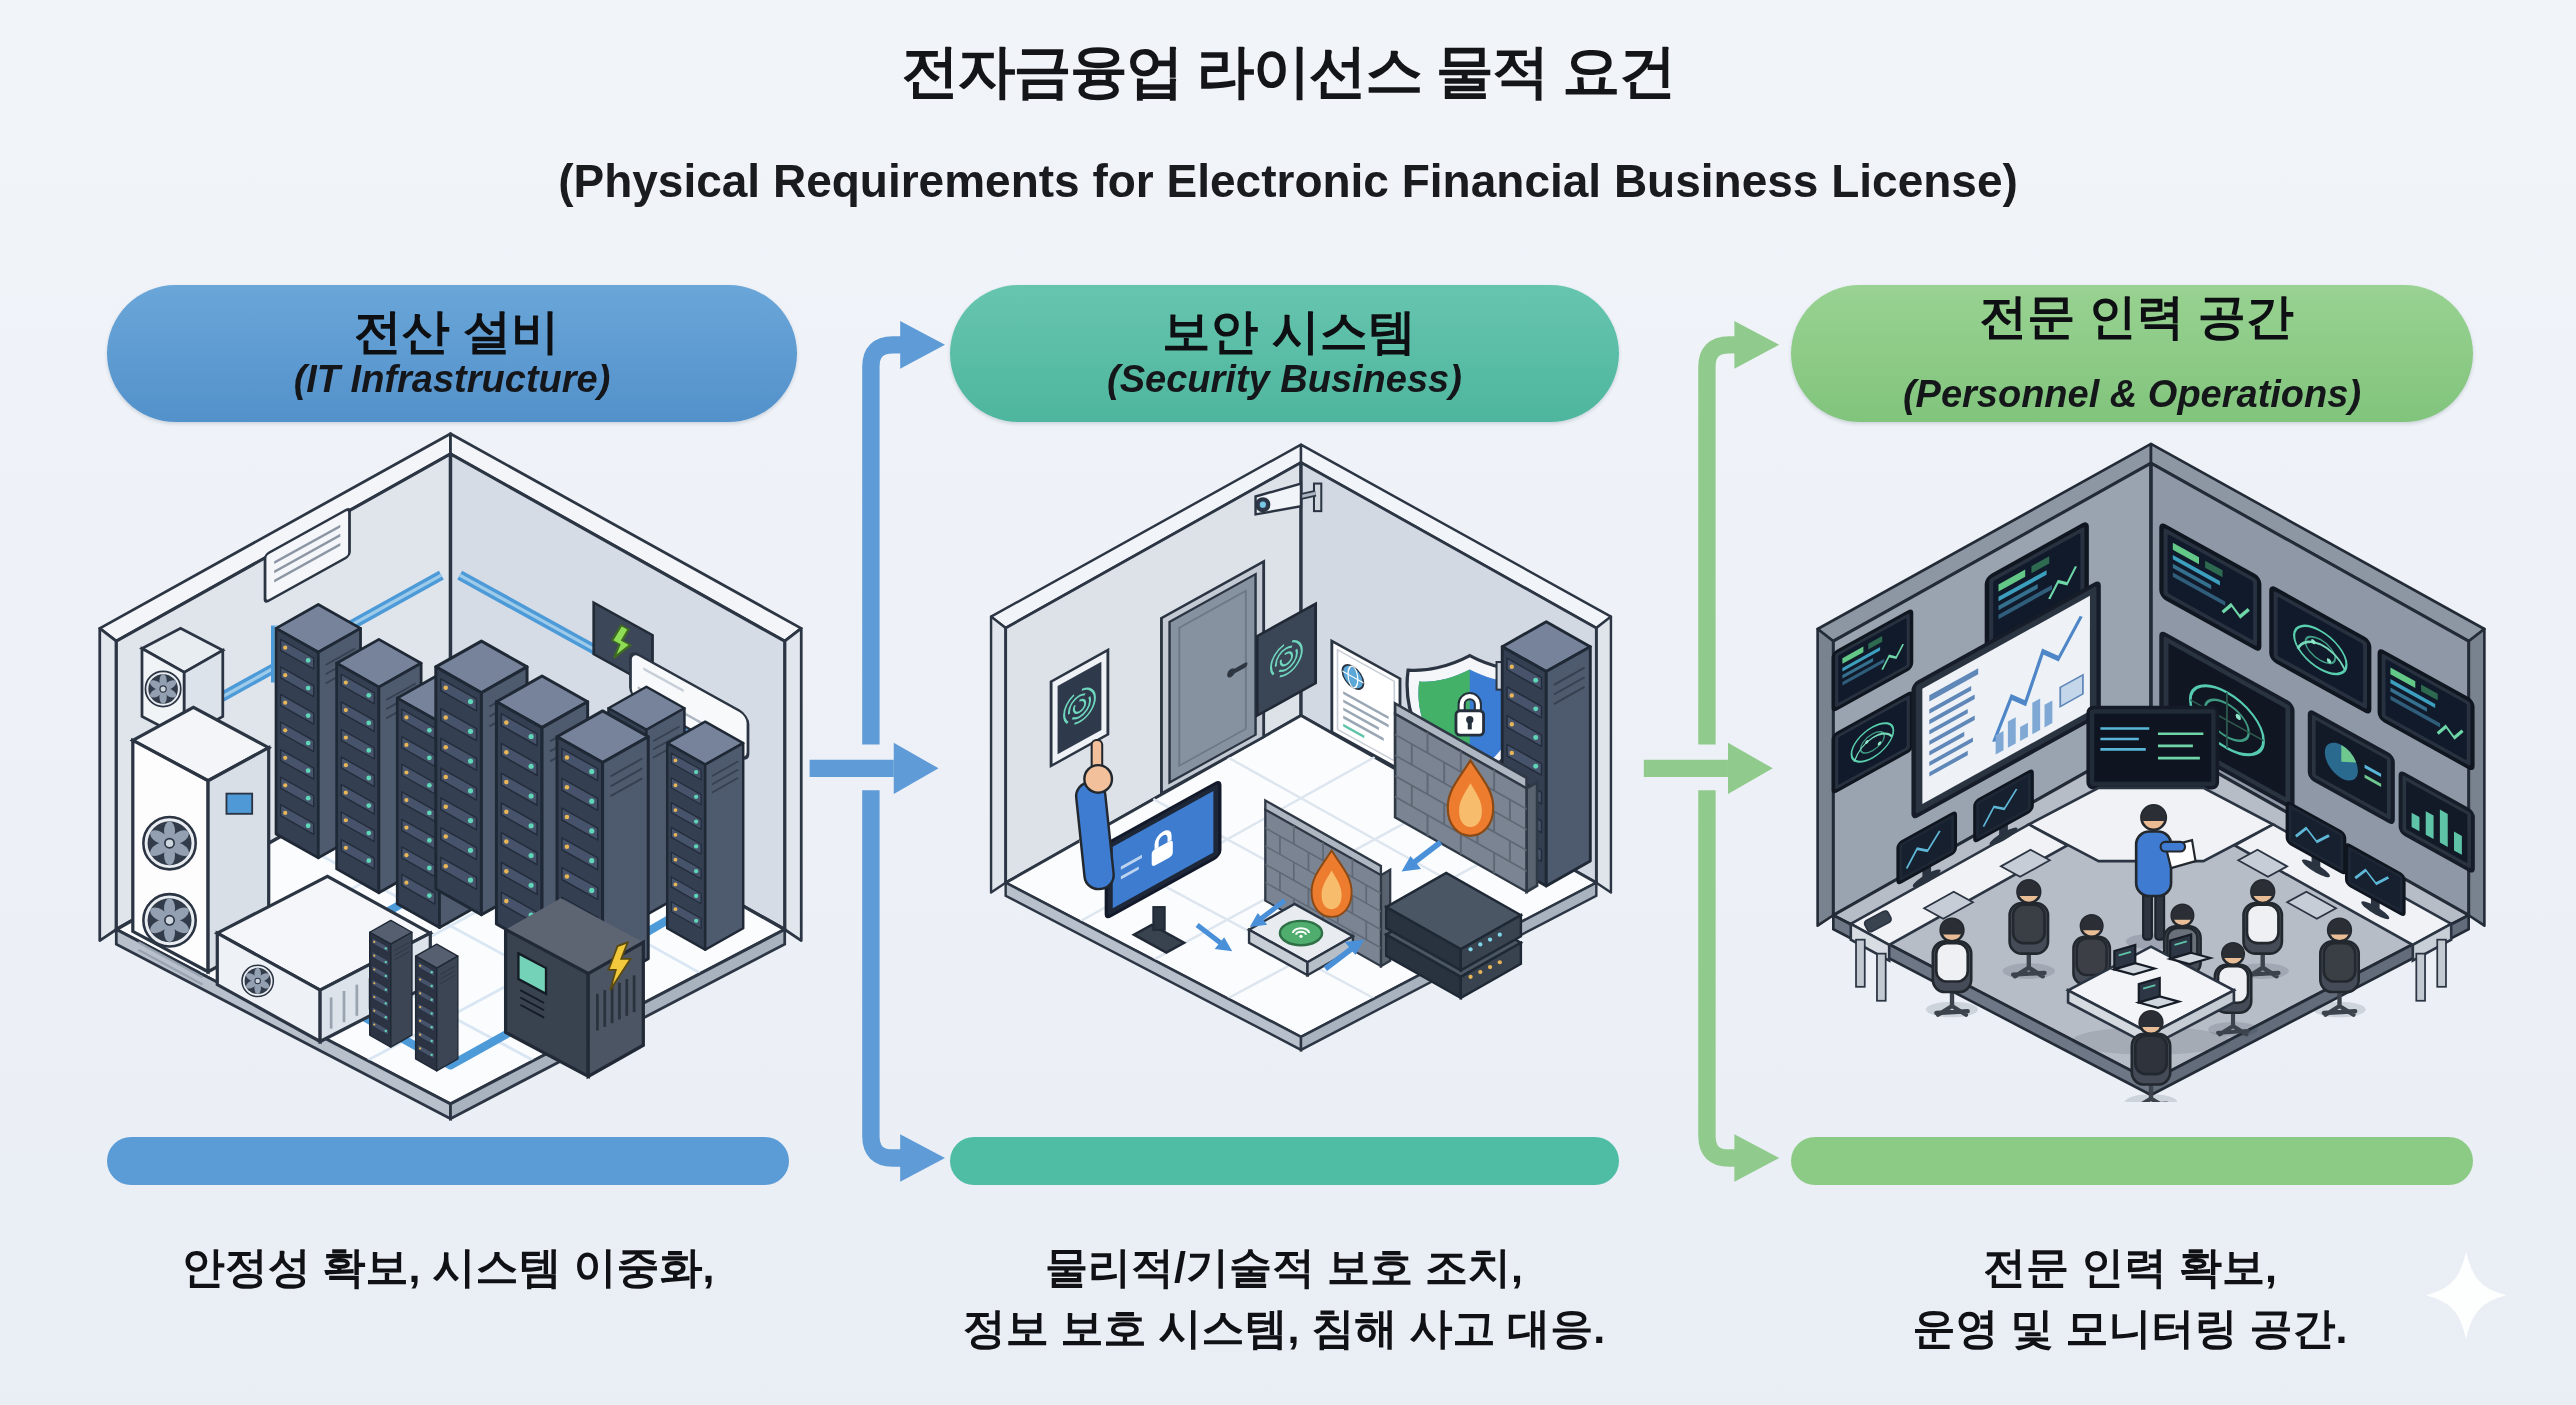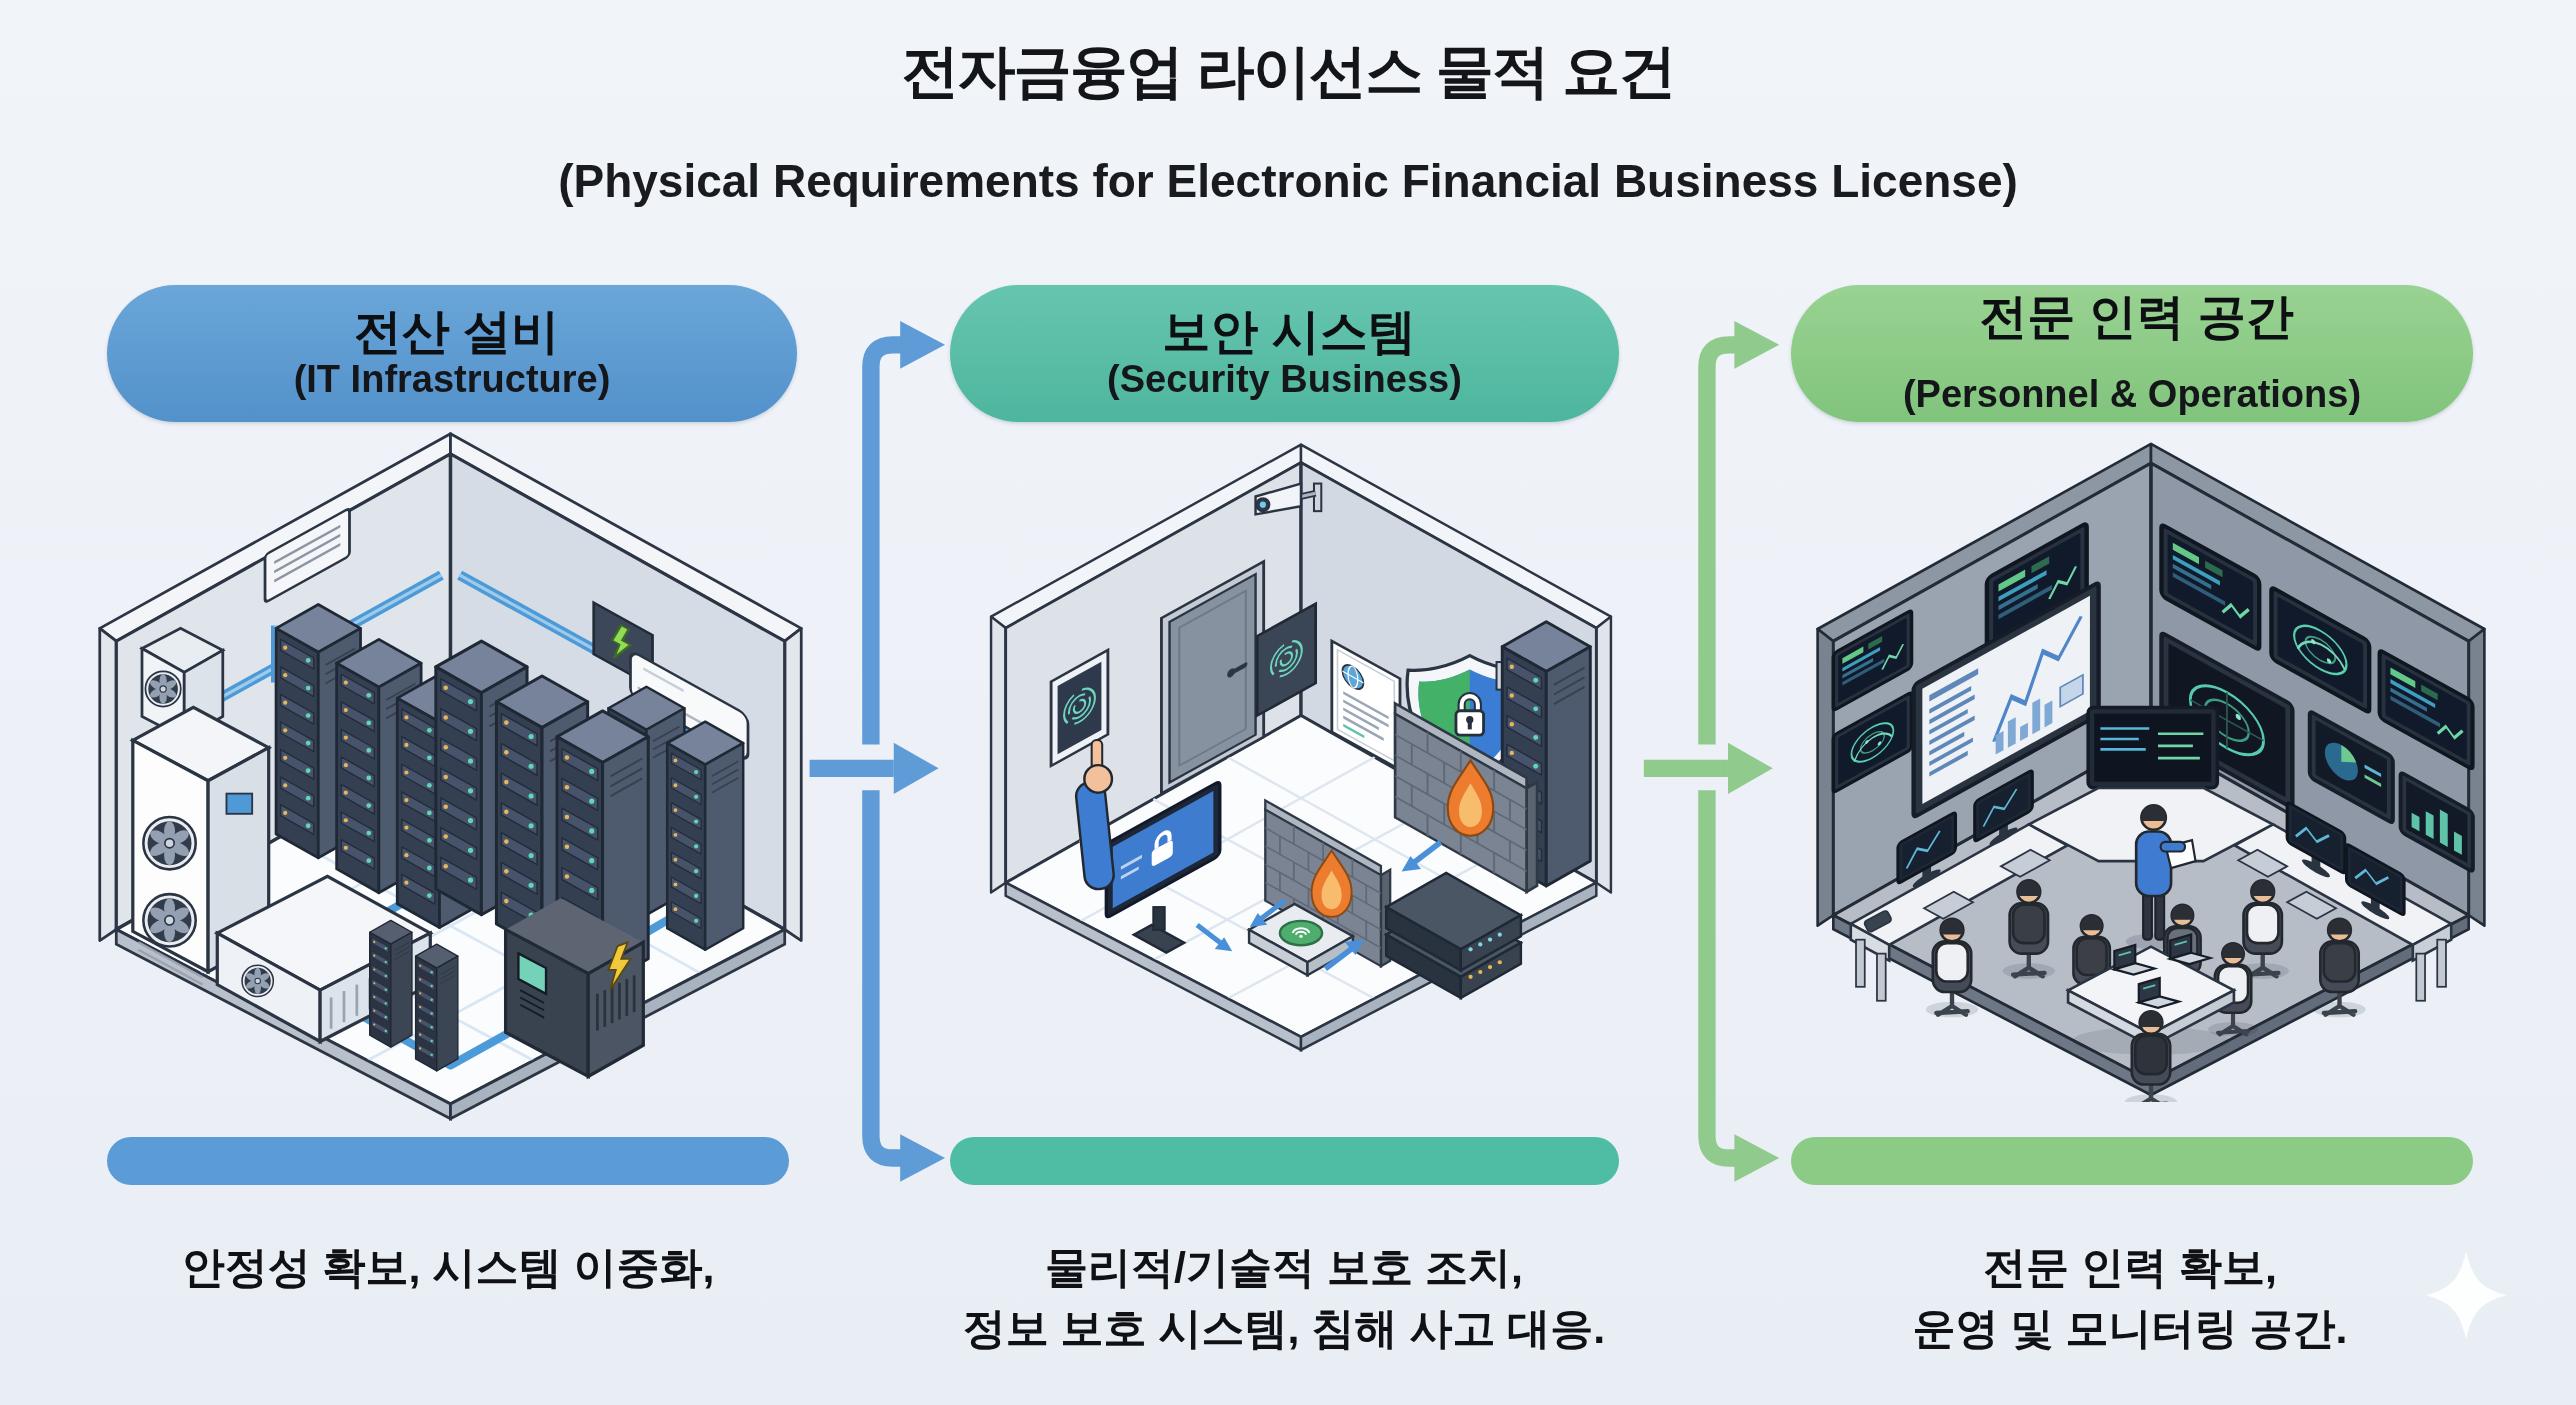--- a/index.html
+++ b/index.html
@@ -7,21 +7,21 @@
           background:linear-gradient(180deg,#f1f4f9 0%,#edf1f7 55%,#e9edf4 100%);
           font-family:"Liberation Sans", sans-serif;color:#15161a;}
   .title{position:absolute;left:0;top:33px;width:100%;text-align:center;
          font-size:58px;font-weight:bold;letter-spacing:-1.8px;color:#141519;}
   .subtitle{position:absolute;left:0;top:154px;width:100%;text-align:center;
          font-size:46px;font-weight:bold;color:#191b1f;}
   .pill{position:absolute;top:285px;height:137px;border-radius:69px;
         display:flex;flex-direction:column;justify-content:center;align-items:center;
         line-height:1.1;box-shadow:0 1.8px 3.7px rgba(40,60,90,.18);}
   .pill-ko{font-size:48px;font-weight:bold;color:#0e0f12;margin-left:9px;}
-  .pill-en{font-size:38px;font-weight:bold;color:#14161a;}
+  .pill-en{font-size:38px;font-weight:bold;color:#14161a;font-style:italic;}
   #pill-it{left:107px;width:690px;background:linear-gradient(180deg,#6aa6d8,#5391cb);}
   #pill-sec{left:950px;width:669px;background:linear-gradient(180deg,#67c5ae,#4eb69e);}
   #pill-per{left:1791px;width:682px;background:linear-gradient(180deg,#99d292,#81c47c);gap:30px;}
   .bar{position:absolute;top:1137px;height:48px;border-radius:24px;}
   #bar-it{left:107px;width:682px;background:#5b9bd6;}
   #bar-sec{left:950px;width:669px;background:#4fbca4;}
   #bar-per{left:1791px;width:682px;background:#8ccb85;}
   .desc{position:absolute;top:1213px;text-align:center;font-size:43px;font-weight:bold;
         color:#101114;line-height:1.42;margin-top:24px;}
   #desc-it{left:82px;width:732px;}

